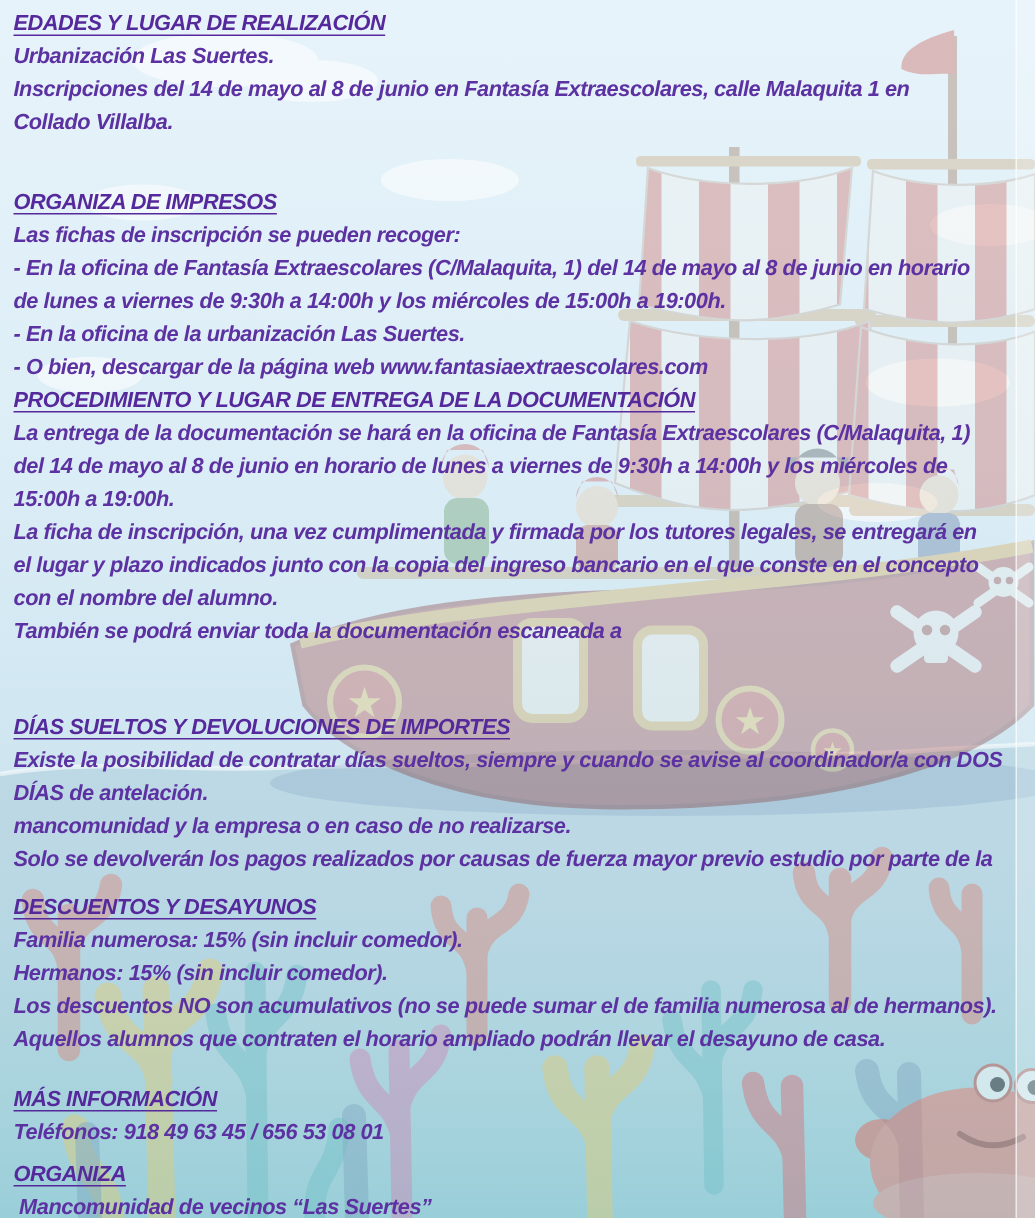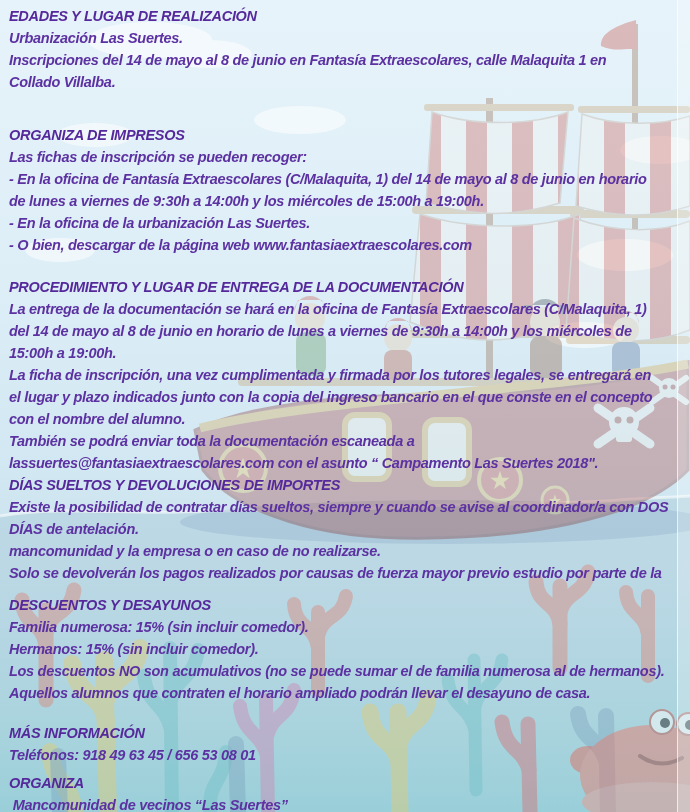--- a/index.html
+++ b/index.html
@@ -15,20 +15,21 @@
   .content{position:absolute;left:0;top:0;width:690px;height:812px;}
   .sec{position:absolute;left:9px;right:0;}
   .h,.ln{
     font-style:italic;font-weight:bold;
     font-size:14.5px;line-height:22px;
     letter-spacing:-0.3px;
     color:#5c31a1;
     white-space:pre;
   }
   .h{
+    text-decoration:underline;
     text-underline-offset:3px;
     text-decoration-thickness:1.4px;
     color:#55299b;
   }
 </style>
 </head>
 <body>
 
 <div class="page">
 
@@ -218,30 +219,29 @@
 
     <section class="sec" style="top:124px">
       <div class="h">ORGANIZA DE IMPRESOS</div>
       <div class="ln">Las fichas de inscripción se pueden recoger:</div>
       <div class="ln">- En la oficina de Fantasía Extraescolares (C/Malaquita, 1) del 14 de mayo al 8 de junio en horario</div>
       <div class="ln">de lunes a viernes de 9:30h a 14:00h y los miércoles de 15:00h a 19:00h.</div>
       <div class="ln">- En la oficina de la urbanización Las Suertes.</div>
       <div class="ln">- O bien, descargar de la página web www.fantasiaextraescolares.com</div>
     </section>
 
-    <section class="sec" style="top:276px">
+    <section class="sec" style="top:256px">
       <div class="h">PROCEDIMIENTO Y LUGAR DE ENTREGA DE LA DOCUMENTACIÓN</div>
       <div class="ln">La entrega de la documentación se hará en la oficina de Fantasía Extraescolares (C/Malaquita, 1)</div>
       <div class="ln">del 14 de mayo al 8 de junio en horario de lunes a viernes de 9:30h a 14:00h y los miércoles de</div>
       <div class="ln">15:00h a 19:00h.</div>
       <div class="ln">La ficha de inscripción, una vez cumplimentada y firmada por los tutores legales, se entregará en</div>
       <div class="ln">el lugar y plazo indicados junto con la copia del ingreso bancario en el que conste en el concepto</div>
       <div class="ln">con el nombre del alumno.</div>
       <div class="ln">También se podrá enviar toda la documentación escaneada a</div>
-      <div class="ln">lassuertes@fantasiaextraescolares.com con el asunto “ Campamento Las Suertes 2018".</div>
     </section>
 
     <section class="sec" style="top:474px">
       <div class="h">DÍAS SUELTOS Y DEVOLUCIONES DE IMPORTES</div>
       <div class="ln">Existe la posibilidad de contratar días sueltos, siempre y cuando se avise al coordinador/a con DOS</div>
       <div class="ln">DÍAS de antelación.</div>
       <div class="ln">mancomunidad y la empresa o en caso de no realizarse.</div>
       <div class="ln">Solo se devolverán los pagos realizados por causas de fuerza mayor previo estudio por parte de la</div>
     </section>
 

